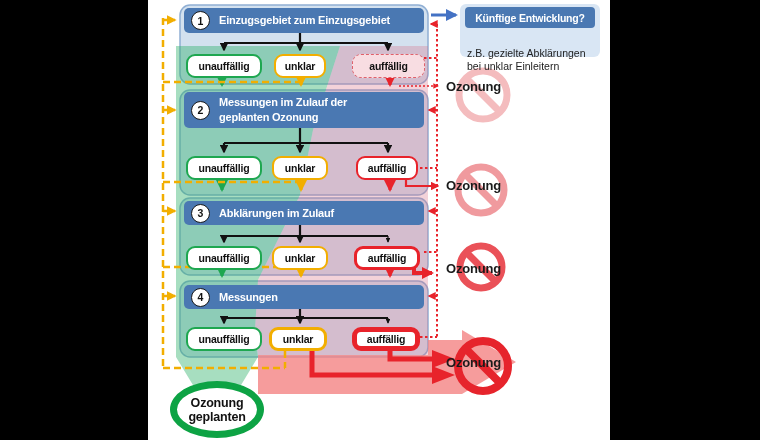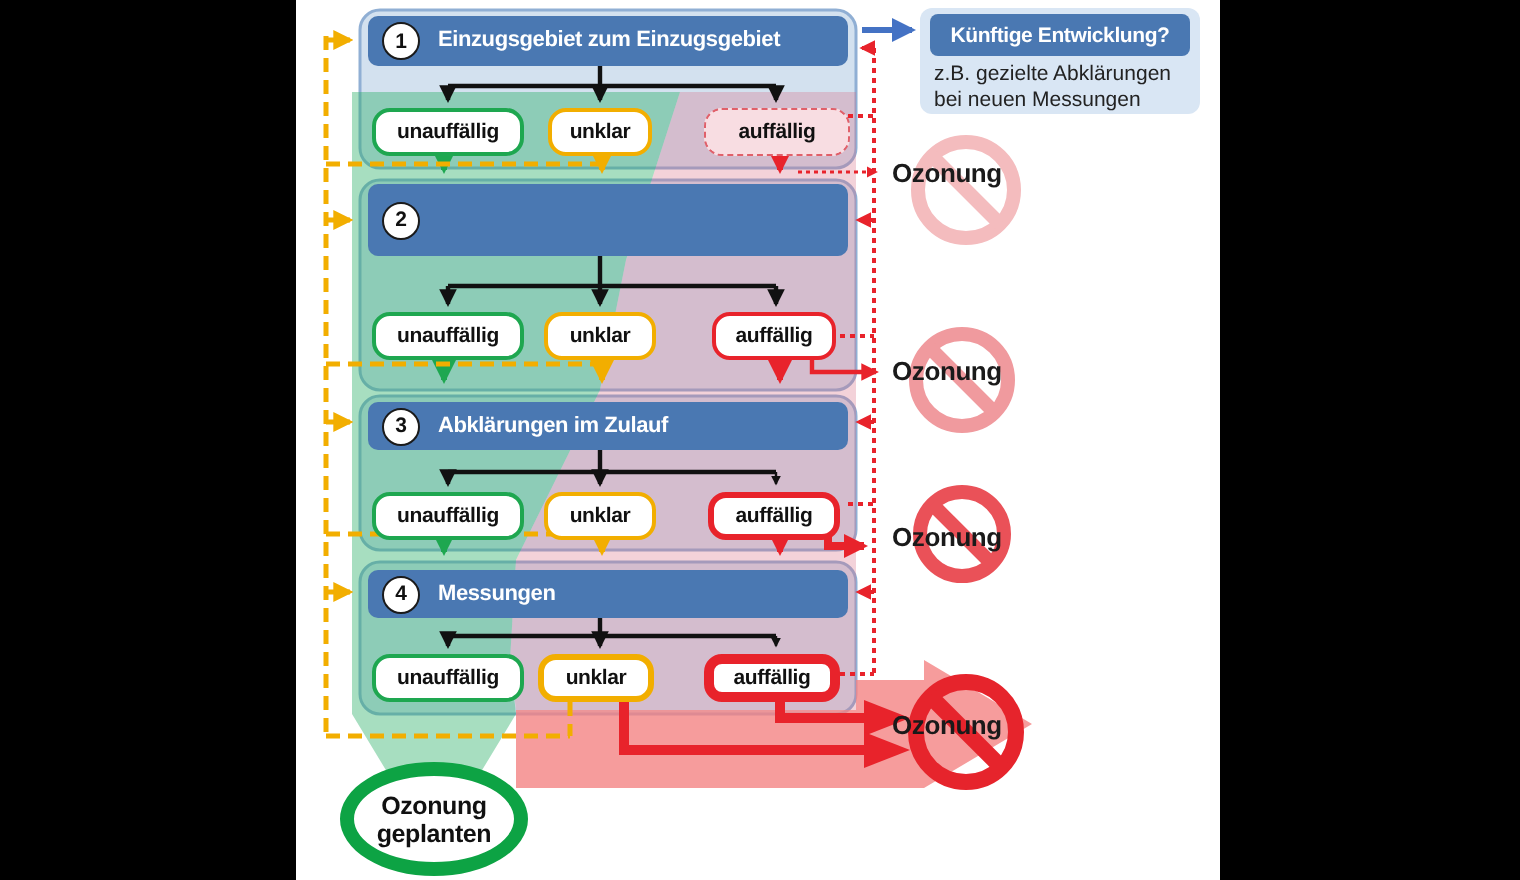--- a/index.html
+++ b/index.html
@@ -53,21 +53,21 @@
   .out-yellow{border:2.5px solid var(--yellow);}
   .out-yellow-thick{border:3.5px solid var(--yellow);}
   .out-red-dashed{border:1.6px dashed var(--auffallig1_border);background:var(--auffallig1_bg);}
   .out-red-2{border:2.5px solid var(--red);}
   .out-red-3{border:3.5px solid var(--red);}
   .out-red-5{border:5px solid var(--red);}
   .future-box{background:var(--future_box_blue);border-radius:6px;}
   .future-header{background:var(--header_blue);border-radius:4px;color:#fff;font-size:10.5px;
                  font-weight:bold;display:flex;align-items:center;justify-content:center;
                  letter-spacing:-0.2px;white-space:nowrap;}
-  .future-line{font-size:10.5px;color:#222;line-height:13px;white-space:nowrap;}
+  .future-line{font-size:10.5px;color:#222;line-height:13px;white-space:nowrap;margin-top:16px;}
   .ozonung-label{font-size:13px;font-weight:bold;color:#1a1a1a;z-index:3;white-space:nowrap;
                  letter-spacing:-0.2px;}
   .result-ellipse{background:#fff;border:7px solid var(--ellipse_green);border-radius:50%;
                   display:flex;flex-direction:column;align-items:center;justify-content:center;
                   z-index:3;}
   .result-line{font-size:12.5px;font-weight:bold;color:#111;line-height:14px;letter-spacing:-0.2px;}
 </style>
 </head>
 <body>
 
@@ -202,20 +202,24 @@
   </svg>
 
   <div class="abs step-header" style="left:184px;top:8px;width:240px;height:25px;">
     <span class="badge">1</span>
     <span>
         <span class="htit" style="display:block;">Einzugsgebiet zum Einzugsgebiet</span>
       </span>
   </div>
   <div class="abs step-header" style="left:184px;top:92px;width:240px;height:36px;">
     <span class="badge">2</span>
+    <span>
+      <span class="htit" style="display:block;">Messungen im Zulauf der</span>
+      <span class="htit" style="display:block;">geplanten Ozonung</span>
+    </span>
   </div>
   <div class="abs step-header" style="left:184px;top:201px;width:240px;height:24px;">
     <span class="badge">3</span>
     <span>
         <span class="htit" style="display:block;">Abklärungen im Zulauf</span>
       </span>
   </div>
   <div class="abs step-header" style="left:184px;top:285px;width:240px;height:24px;">
     <span class="badge">4</span>
     <span>
@@ -235,21 +239,21 @@
   <div class="abs outcome out-yellow" style="left:272px;top:246px;width:56px;height:24px;">unklar</div>
   <div class="abs outcome out-red-3" style="left:354px;top:246px;width:66px;height:24px;">auffällig</div>
 
   <div class="abs outcome out-green" style="left:186px;top:327px;width:76px;height:24px;">unauffällig</div>
   <div class="abs outcome out-yellow-thick" style="left:269px;top:327px;width:58px;height:24px;">unklar</div>
   <div class="abs outcome out-red-5" style="left:352px;top:327px;width:68px;height:24px;">auffällig</div>
 
   <div class="abs future-box" style="left:460px;top:4px;width:140px;height:53px;">
     <div class="abs future-header" style="left:5px;top:3px;width:130px;height:21px;">Künftige Entwicklung?</div>
     <div class="abs future-line" style="left:7px;top:27px;">z.B. gezielte Abklärungen</div>
-    <div class="abs future-line" style="left:7px;top:40px;">bei neuen Messungen</div>
+    <div class="abs future-line" style="left:7px;top:40px;">bei unklar Einleitern</div>
   </div>
 
   <div class="abs ozonung-label" style="left:446px;top:79px;">Ozonung</div>
   <div class="abs ozonung-label" style="left:446px;top:178px;">Ozonung</div>
   <div class="abs ozonung-label" style="left:446px;top:261px;">Ozonung</div>
   <div class="abs ozonung-label" style="left:446px;top:355px;">Ozonung</div>
 
   <div class="abs result-ellipse" style="left:170px;top:381px;width:94px;height:57px;">
     <span class="result-line">Ozonung</span>
     <span class="result-line">geplanten</span>

